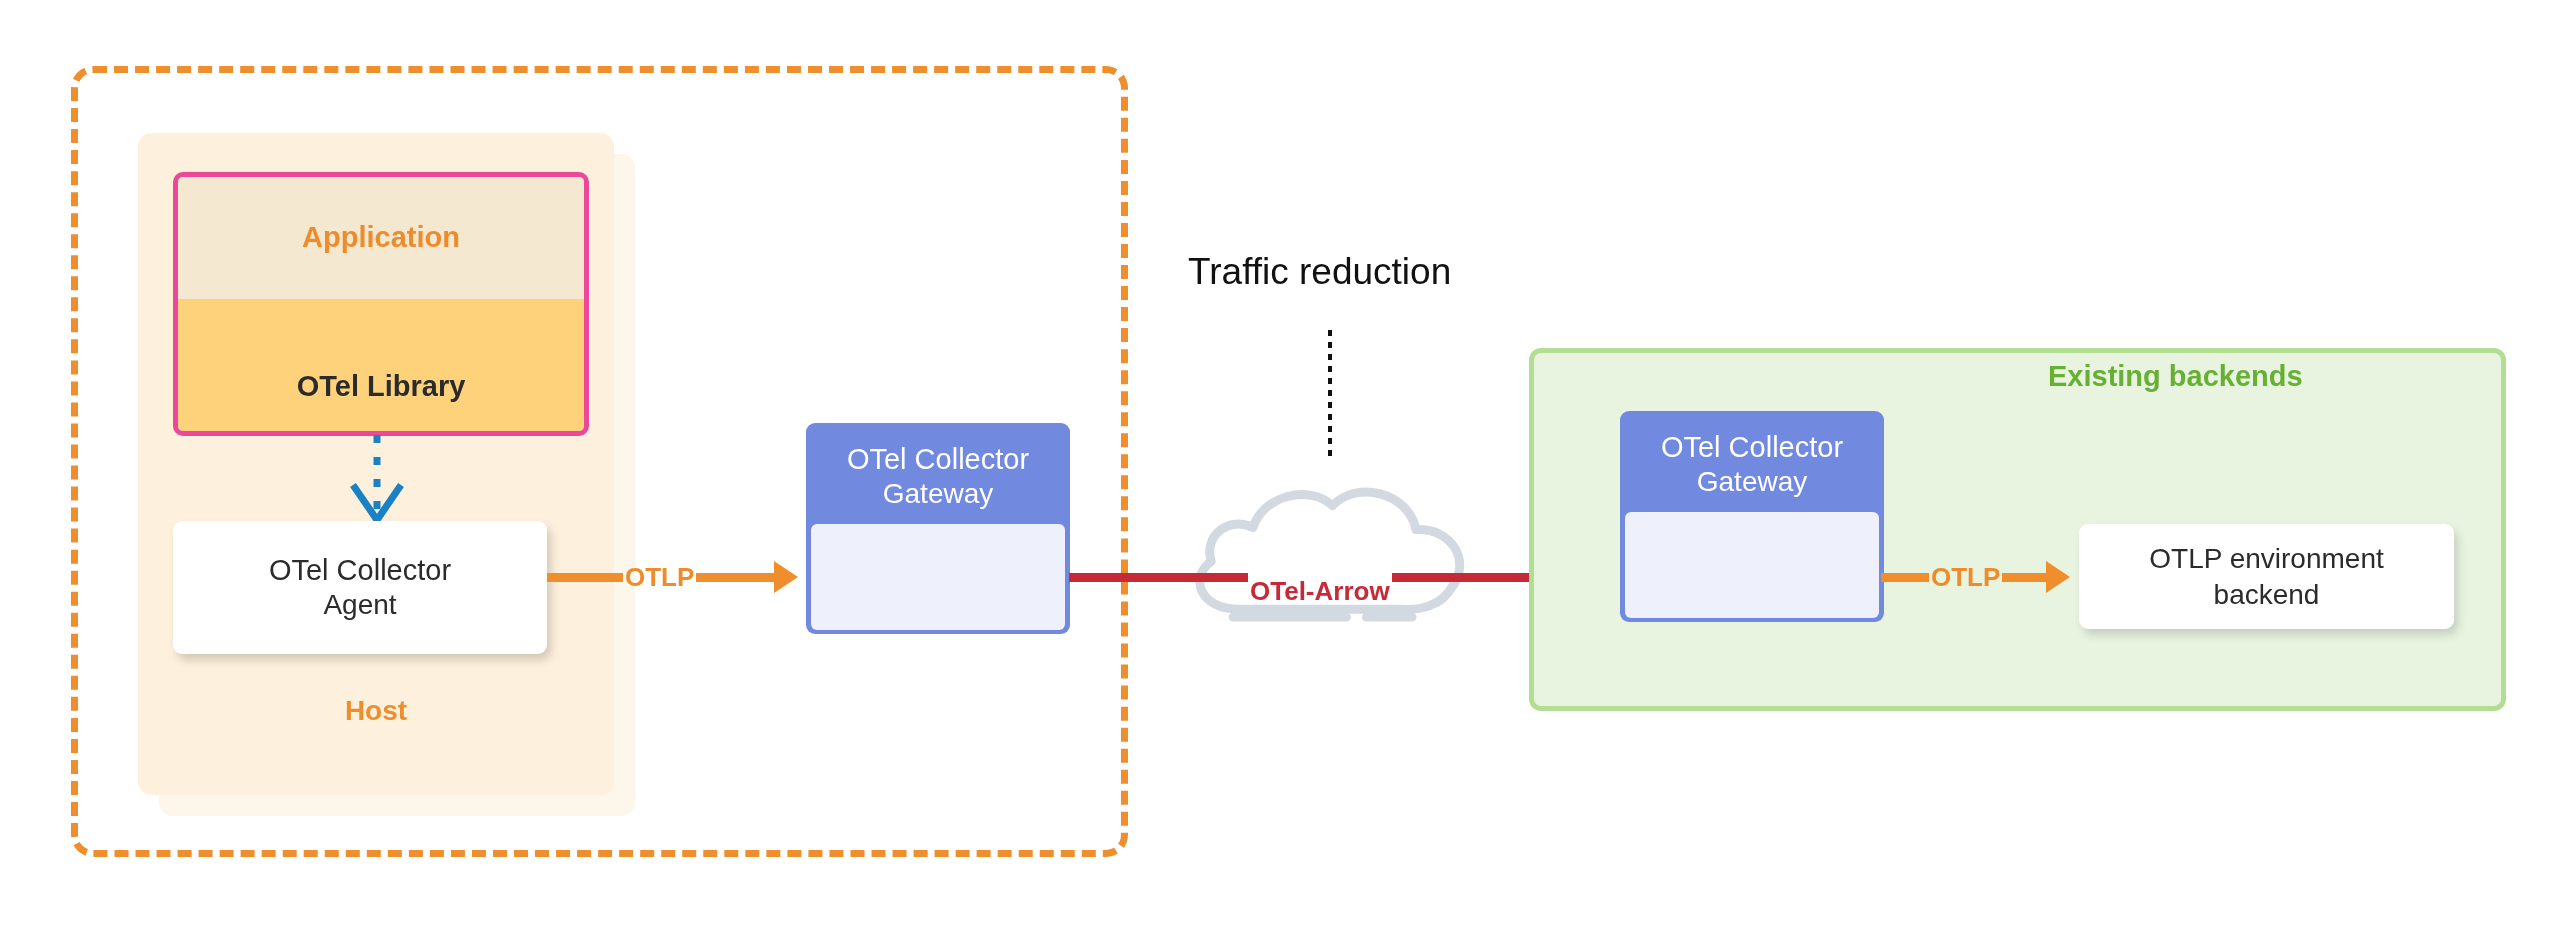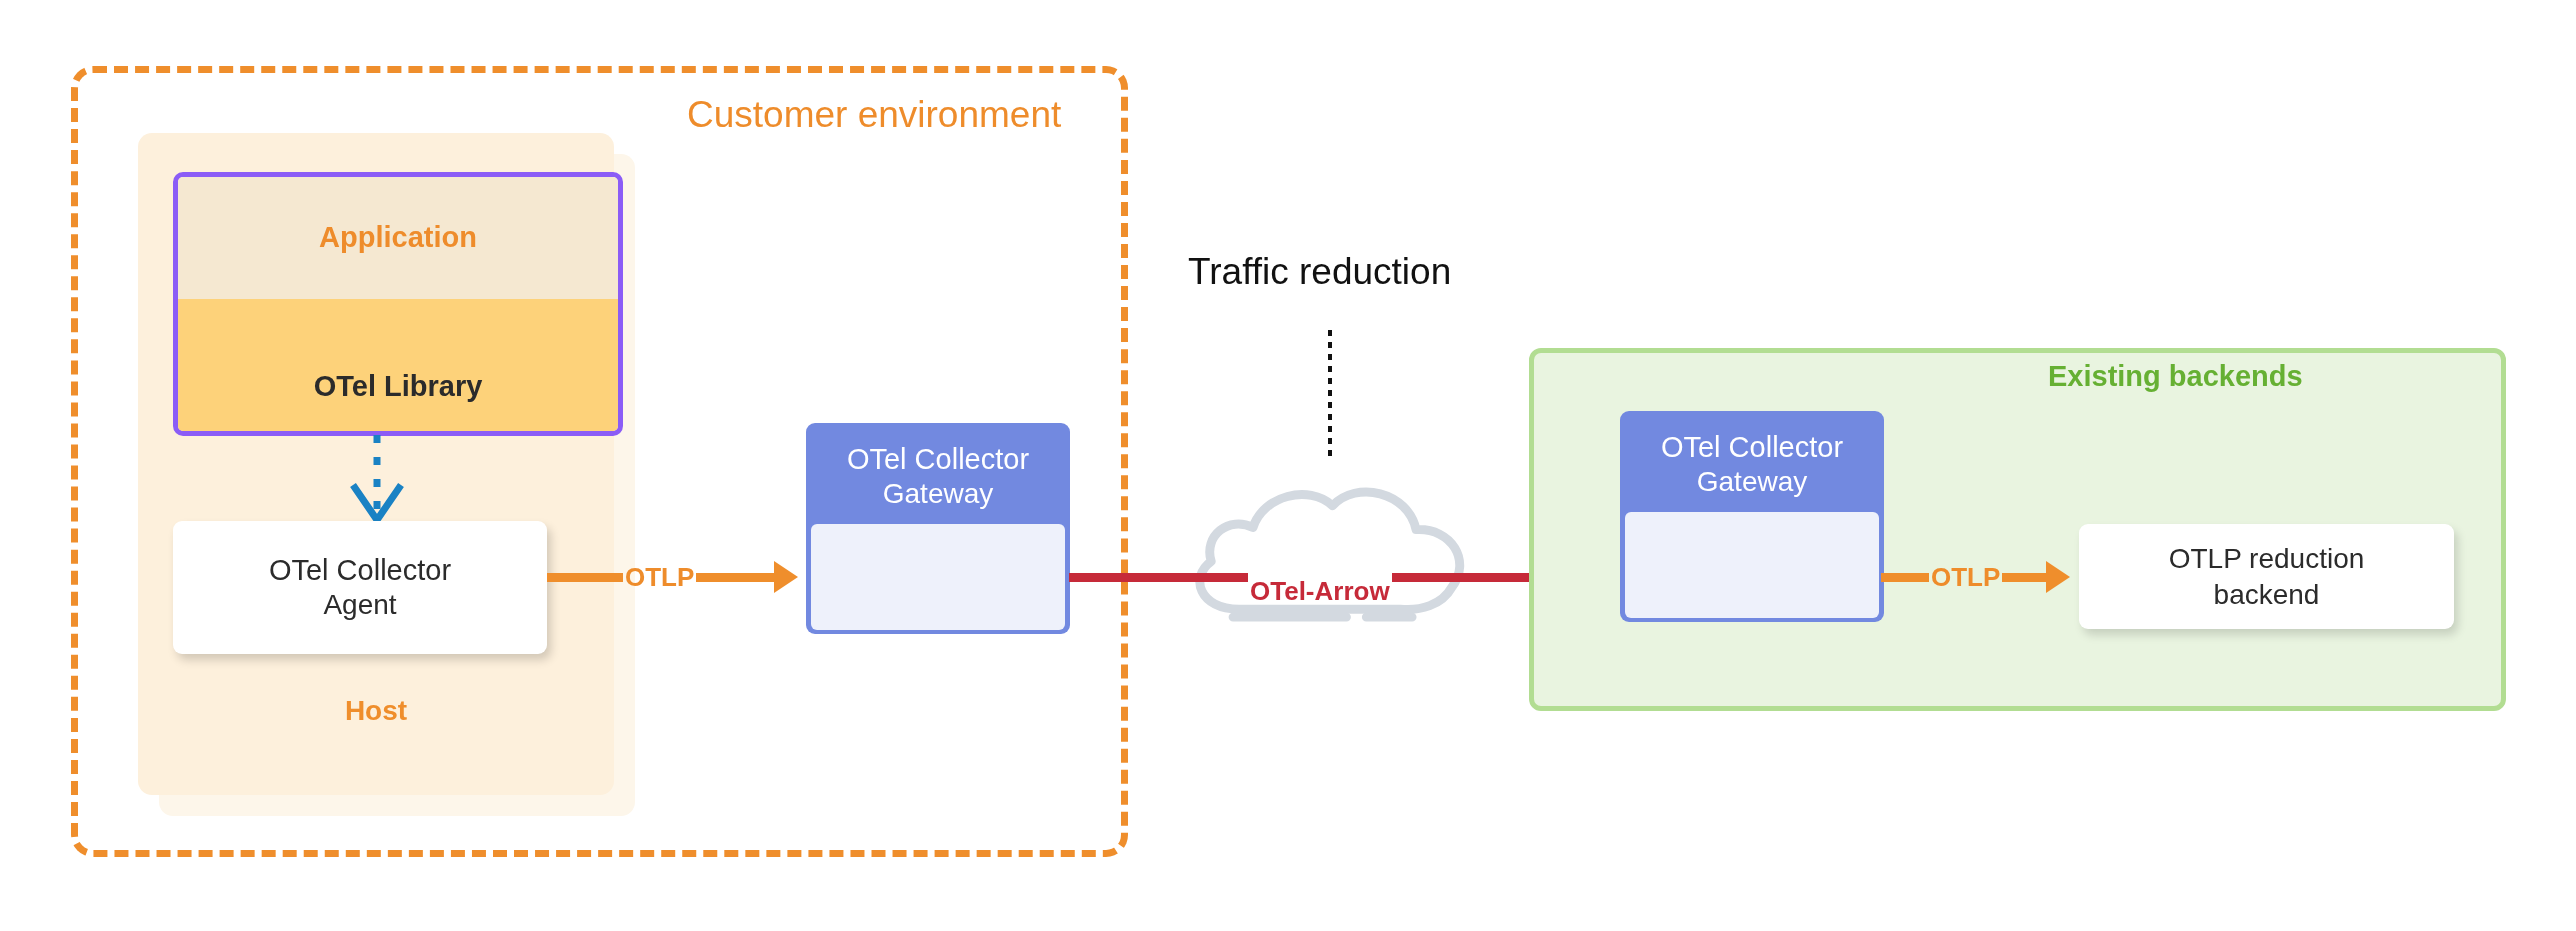--- a/index.html
+++ b/index.html
@@ -69,23 +69,23 @@
     font-size: 28px;
     font-weight: bold;
     color: #ef8e2c;
   }
 
   
   .applib {
     position: absolute;
     left: 173px;
     top: 172px;
-    width: 450px;
+    width: 416px;
     height: 264px;
-    border: 5px solid #8b5cf6;
+    border: 5px solid #ec4899;
     border-radius: 10px;
     box-sizing: border-box;
     overflow: hidden;
   }
   .applib-top {
     height: 48%;
     background: #f5e8d1;
     display: flex;
     align-items: center;
     justify-content: center;
@@ -278,21 +278,20 @@
     color: #2b2b2b;
     line-height: 1.28;
   }
 </style>
 </head>
 <body>
 
 <div id="canvas">
 
   <div class="dashed-zone"></div>
-  <div class="zone-caption" id="customer-env-caption">Customer environment</div>
 
   <div class="host-shadow"></div>
   <div class="host-card"></div>
 
   <div class="applib">
     <div class="applib-top">
       <span class="app-text">Application</span>
     </div>
     <div class="applib-bottom">
       <span class="lib-text">OTel Library</span>
@@ -360,18 +359,18 @@
   </div>
 
   <div class="flow" id="flow-otlp-2">
     <div class="flow-line" style="width:48px;"></div>
     <span class="flow-label">OTLP</span>
     <div class="flow-line" style="width:44px;"></div>
     <div class="arrow-head"></div>
   </div>
 
   <div class="backend-card">
-    <div class="backend-text">OTLP reduction</div>
+    <div class="backend-text">OTLP environment</div>
     <div class="backend-text">backend</div>
   </div>
 
 </div>
 
 
 </body></html>

